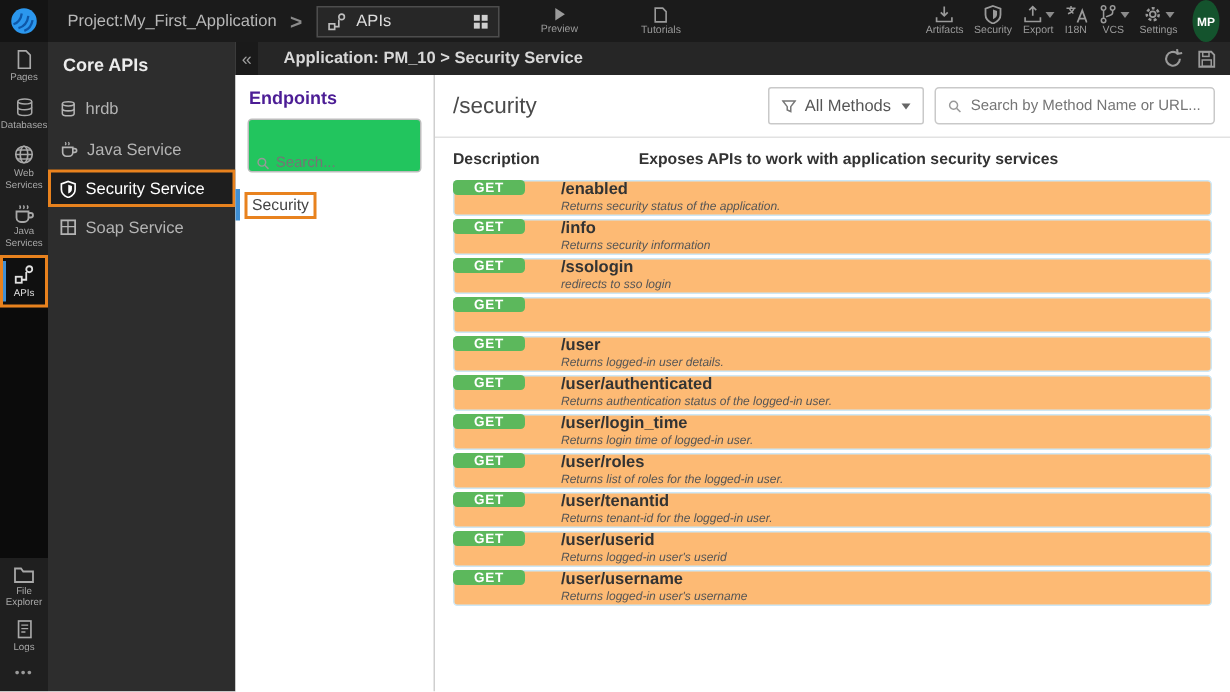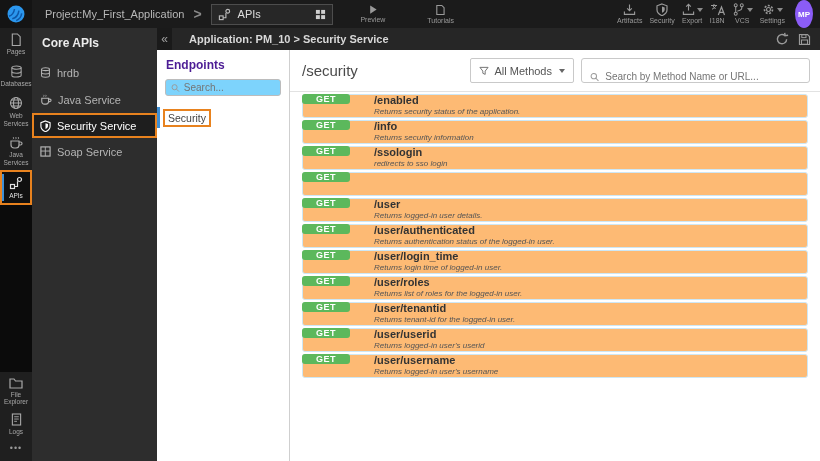--- a/index.html
+++ b/index.html
@@ -12,21 +12,21 @@
   .logo-cell{width:32px;height:28px;display:flex;align-items:center;justify-content:center;background:#141414}
   .project-label{color:#b8b8b8;font-size:11px;margin-left:13px;white-space:nowrap}
   .bc-chev{color:#8a8a8a;font-size:14px;margin:0 9px;font-weight:bold}
   .apis-dropdown{display:flex;align-items:center;gap:7px;border:1px solid #4d4d4d;background:#272727;height:21px;padding:0 6px;width:122px;color:#bdbdbd}
   .apis-dropdown .dd-label{color:#ddd;font-size:11px;flex:1}
   .center-group{position:absolute;left:50%;top:0;height:28px;transform:translateX(-53%);display:flex;gap:42px;align-items:center}
   .tb-item{display:flex;flex-direction:column;align-items:center;justify-content:center;gap:1px;color:#9a9a9a;font-size:7px;line-height:8px;cursor:pointer}
   .icon-row{display:flex;align-items:center;gap:1px}
   .caret{width:0;height:0;border-left:3px solid transparent;border-right:3px solid transparent;border-top:4px solid #8a8a8a;margin-left:1px}
   .right-group{margin-left:auto;display:flex;align-items:center;gap:7px;padding-right:7px}
-  .avatar{width:18px;height:28px;border-radius:50%;background:#8b5cf6;color:#fff;font-size:8px;font-weight:bold;display:flex;align-items:center;justify-content:center;margin-left:3px}
+  .avatar{width:18px;height:28px;border-radius:50%;background:#14532d;color:#fff;font-size:8px;font-weight:bold;display:flex;align-items:center;justify-content:center;margin-left:3px}
 
   
   .main-row{flex:1;display:flex;min-height:0}
 
   
   .sidebar{width:32px;flex:0 0 32px;background:#1f1f1f;display:flex;flex-direction:column;color:#a8a8a8}
   .side-item{display:flex;flex-direction:column;align-items:center;padding:5px 1px 4px;font-size:6.5px;line-height:7.5px;text-align:center;gap:2px;cursor:pointer;position:relative}
   .side-item.active{border:2px solid #e8821e;background:#101010;color:#e0e0e0;padding:4px 0 3px}
   .active-bar{position:absolute;left:0;top:2px;bottom:2px;width:2px;background:#3f8fd4}
   .sidebar-spacer{flex:1;background:#0b0b0b}
@@ -43,31 +43,31 @@
   .content-col{flex:1;display:flex;flex-direction:column;min-width:0}
   .content-header{height:22px;flex:0 0 22px;background:#262626;display:flex;align-items:center}
   .collapse-btn{color:#a0a0a0;font-size:12px;width:15px;height:100%;background:#1a1a1a;display:flex;align-items:center;justify-content:center;cursor:pointer}
   .breadcrumb{font-size:11px;font-weight:bold;color:#d8d8d8;margin-left:17px;white-space:nowrap}
   .header-actions{margin-left:auto;display:flex;align-items:center;gap:9px;padding-right:9px;color:#9a9a9a}
   .content-body{flex:1;display:flex;min-height:0;background:#fff}
 
   
   .endpoints-panel{width:133px;flex:0 0 133px;border-right:1px solid #cfcfcf;display:flex;flex-direction:column}
   .endpoints-title{font-weight:bold;font-size:12px;color:#4c1d95;padding:8px 9px 5px}
-  .endpoint-search{margin:2px 8px;border:1px solid #bcbcbc;border-radius:3px;height:17px;display:flex;align-items:center;padding:0 5px;gap:4px;background:#7dd3fc}
+  .endpoint-search{margin:2px 8px;border:1px solid #bcbcbc;border-radius:3px;height:36px;display:flex;align-items:flex-end;padding:0 5px;gap:4px;background:#22c55e}
   .endpoint-search input{border:none;outline:none;width:100%;font-size:10px;font-family:inherit;color:#555;background:transparent}
   .endpoint-item{display:flex;align-items:center;margin-top:9px;height:21px;border-left:3px solid #3f8fd4;padding-left:3px;cursor:pointer}
   .endpoint-item .ep-label{border:2px solid #e8821e;font-size:10.5px;color:#444;padding:1px 3px}
 
   
   .main-panel{flex:1;display:flex;flex-direction:column;min-width:0}
   .main-header{display:flex;align-items:center;padding:8px 10px 8px 12px}
   .main-title{font-size:15px;color:#4a4a4a;flex:1}
   .methods-dropdown{display:flex;align-items:center;gap:6px;border:1px solid #c9c9c9;border-radius:2px;height:25px;padding:0 8px;font-size:11px;color:#555;margin-right:7px;cursor:pointer;white-space:nowrap}
-  .url-search{display:flex;align-items:flex-end;gap:6px;border:1px solid #c9c9c9;border-radius:3px;height:25px;padding:0 8px;width:229px;background:#fff}
+  .url-search{display:flex;align-items:center;gap:6px;border:1px solid #c9c9c9;border-radius:3px;height:25px;padding:0 8px;width:187px;background:#fff}
   .url-search input{border:none;outline:none;width:100%;font-size:10px;font-family:inherit;color:#555}
   .divider{border-bottom:1px solid #e2e2e2}
   .desc-row{display:flex;padding:8px 12px 6px;font-size:10.5px;font-weight:bold;color:#333}
   .desc-value{margin-left:66px}
   .rows{padding:2px 12px 0;overflow:hidden}
   .api-row{display:flex;align-items:flex-start;background:#fdba74;border:1px solid #cde7f5;border-radius:3px;margin-bottom:2px;height:24px;cursor:pointer}
   .get-chip{width:48px;flex:0 0 48px;background:#5cb85c;border-radius:3px;color:#fff;font-size:9px;font-weight:bold;display:flex;align-items:center;justify-content:center;letter-spacing:.5px;margin:-1px 0 -1px -1px}
   .api-text{display:flex;flex-direction:column;justify-content:center;padding-left:24px;line-height:1;min-width:0}
   .api-path{font-size:11px;font-weight:bold;color:#333}
   .api-desc{font-size:8px;font-style:italic;color:#555;margin-top:2px;white-space:nowrap}
@@ -320,20 +320,24 @@
             <div class="url-search">
               <svg width="10" height="10" viewBox="0 0 11 11">
                   <circle cx="4.5" cy="4.5" r="3.2" fill="none" stroke="#999" stroke-width="1.2"></circle>
                   <path d="M7 7l3 3" stroke="#999" stroke-width="1.2"></path>
                 </svg>
               <input type="text" placeholder="Search by Method Name or URL..." style="">
             </div>
           </div>
           <div class="divider"></div>
 
+          <div class="desc-row">
+            <span>Description</span>
+            <span class="desc-value">Exposes APIs to work with application security services</span>
+          </div>
 
           <div class="rows">
 
             <div class="api-row">
               <div class="get-chip">GET</div>
               <div class="api-text">
                 <div class="api-path">/enabled</div>
                 <div class="api-desc">Returns security status of the application.</div>
               </div>
             </div>

